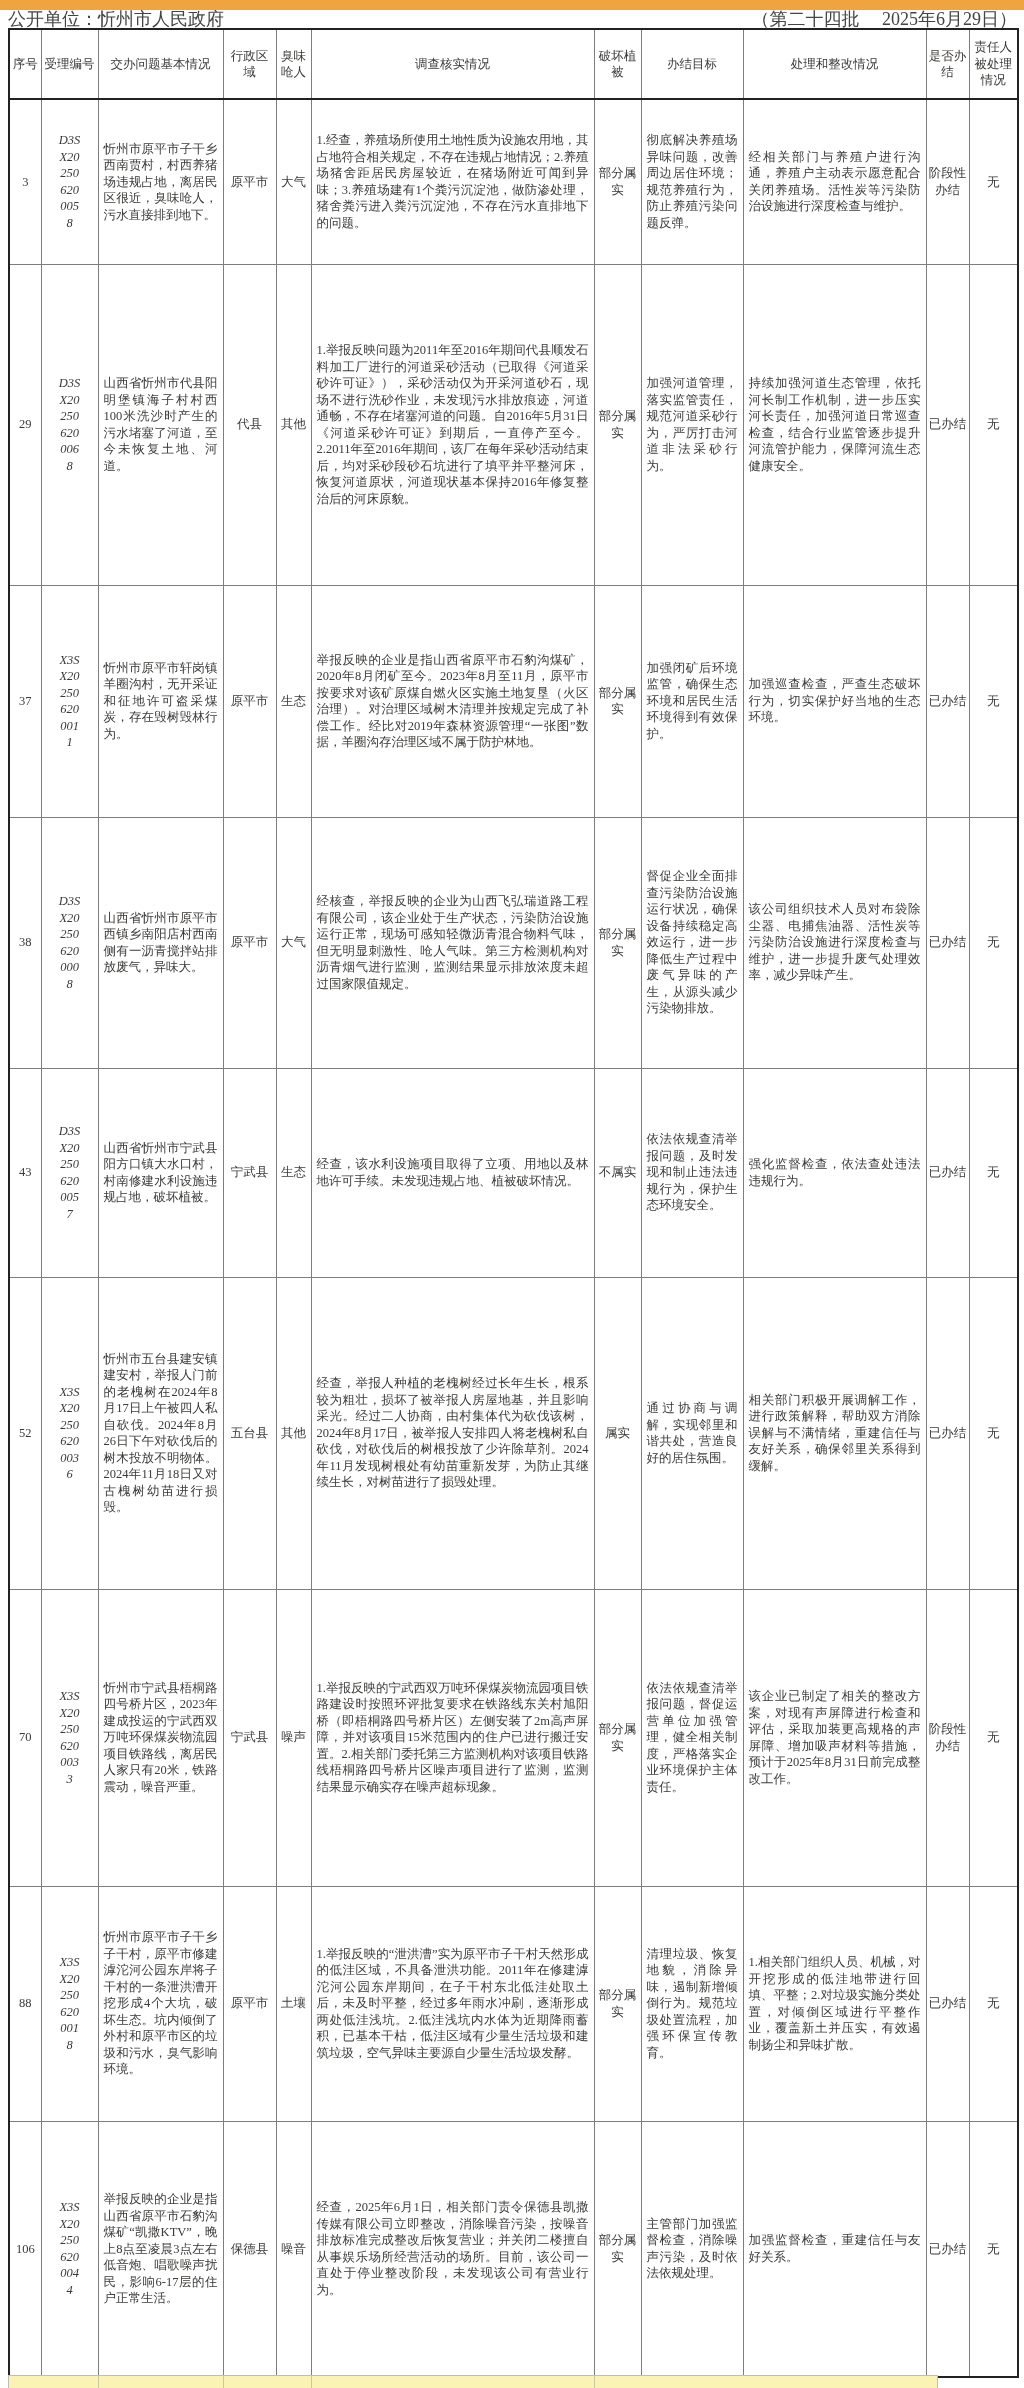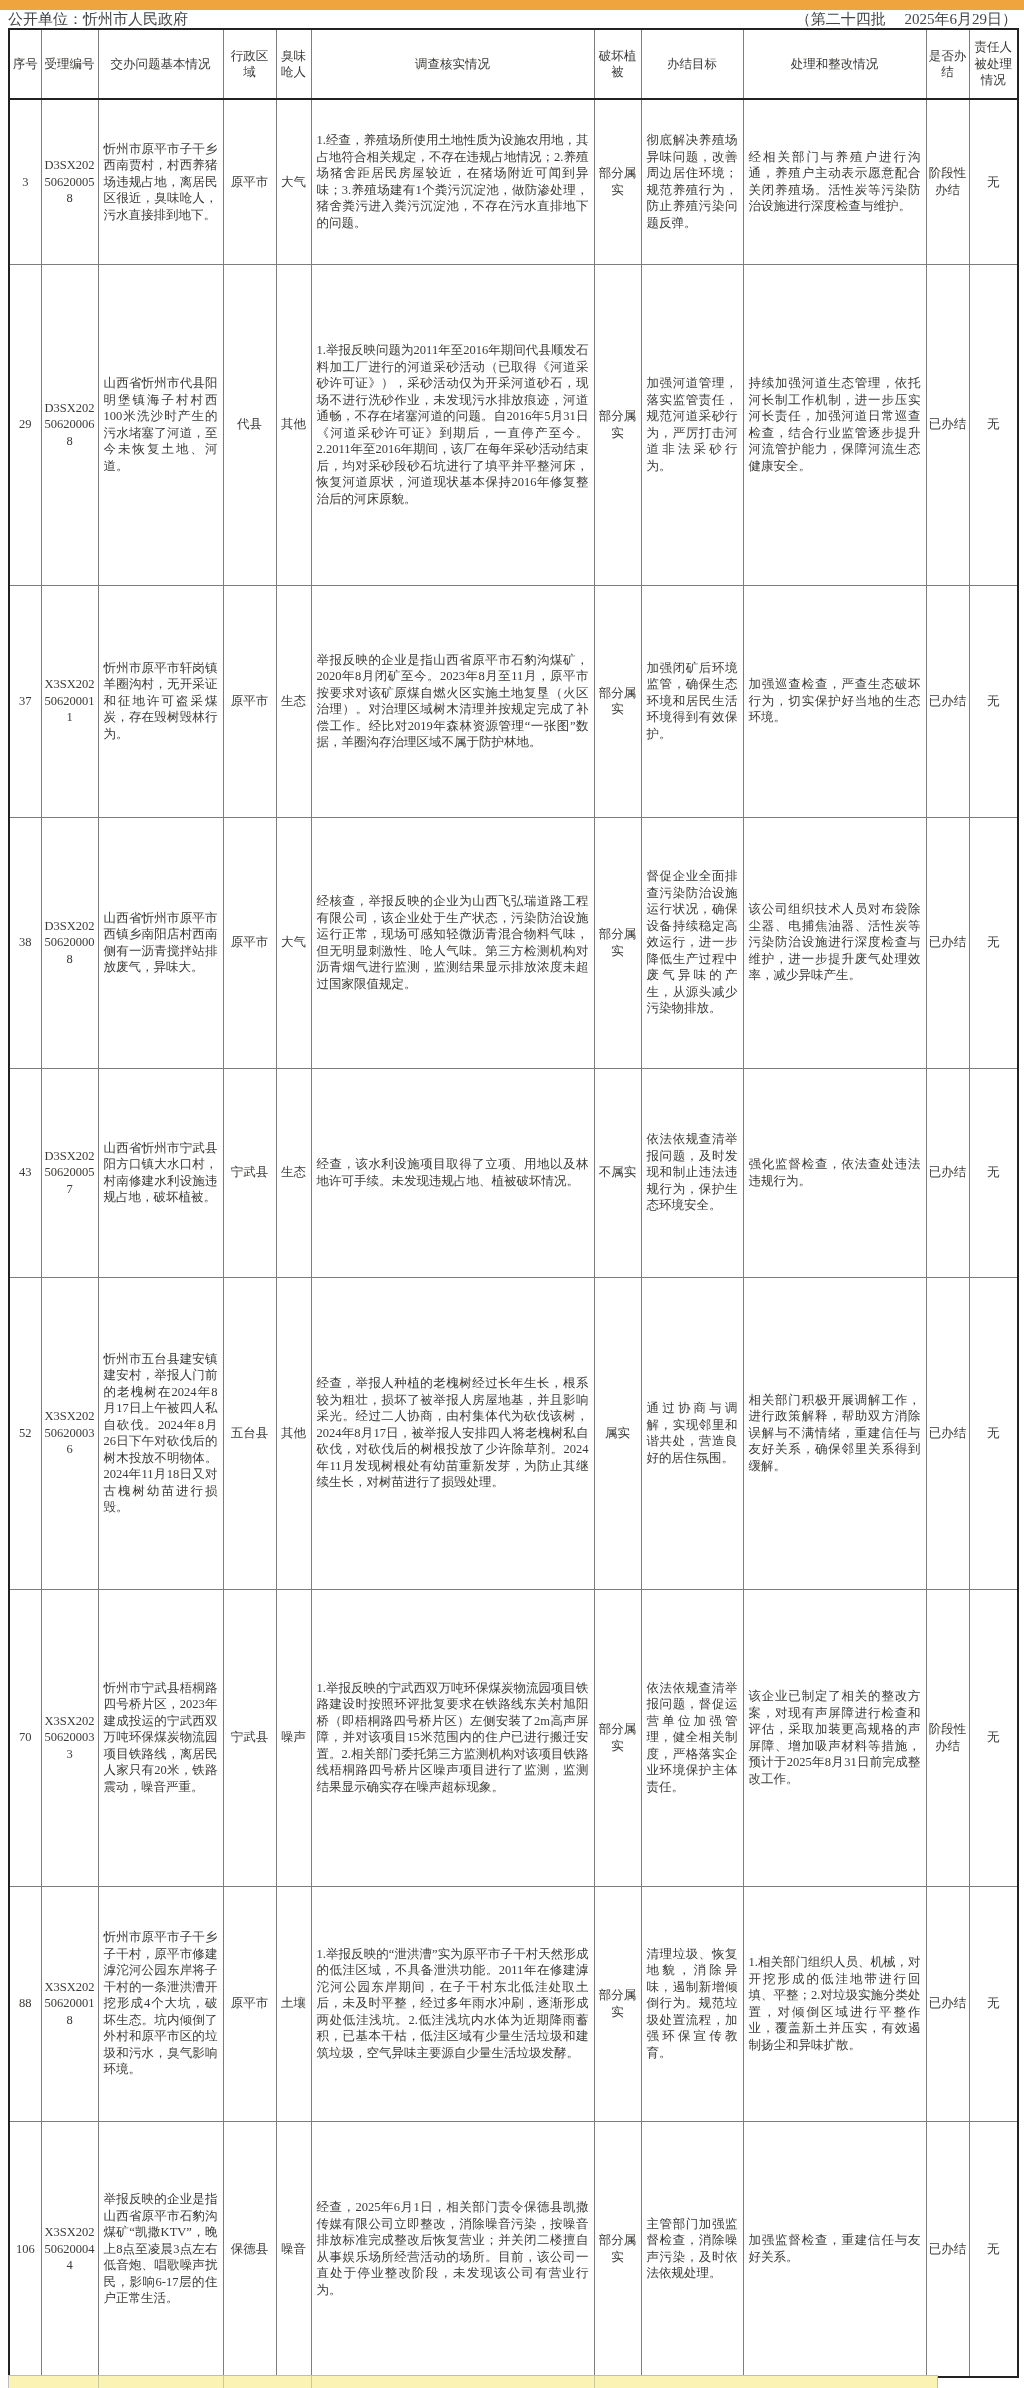--- a/index.html
+++ b/index.html
@@ -6,41 +6,41 @@
   html,body { background:#ffffff; }
   body {
     width:1024px; height:2388px; overflow:hidden; position:relative;
     font-family:"Liberation Serif","DejaVu Serif",serif;
     color:#3c3a38;
   }
   .top-strip { width:1024px; height:10px; background:#f0a43e; }
   .title-row {
     width:1009px; margin-left:8px; height:18px;
     display:flex; justify-content:space-between; align-items:center;
-    font-size:15px; color:#444;
+    font-size:18px; color:#444;
   }
   table.report {
     margin-left:8px; width:1009px;
     border-collapse:collapse; table-layout:fixed;
     border:2px solid #222;
   }
   .report th, .report td {
     border:1px solid #7d7d7d;
     vertical-align:middle;
     font-weight:normal;
     font-size:12.5px;
     line-height:1.32;
     color:#3c3a38;
     overflow:hidden;
   }
   .report thead tr { height:70px; border-bottom:2px solid #222; }
   .report tbody tr { border-top:1.5px solid #2a2a2a; }
   .c { text-align:center; padding:1px 2px; }
   .j { text-align:justify; padding:3px 5px; }
-  .no-cell { word-break:break-all; text-align:center; padding:1px 2px; line-height:1.35; }
+  .no-cell { word-break:break-all; text-align:center; padding:1px 16px; line-height:1.35;font-style:italic; }
   .bottom-strip {
     position:absolute; left:8px; bottom:0; height:13px; width:930px;
     background:#fbf3b4; border:1px solid #bdbdbd; border-bottom:none;
     background-image:
       linear-gradient(#c9c9a0,#c9c9a0),
       linear-gradient(#c9c9a0,#c9c9a0),
       linear-gradient(#c9c9a0,#c9c9a0),
       linear-gradient(#c9c9a0,#c9c9a0);
     background-repeat:no-repeat;
     background-size:1px 13px,1px 13px,1px 13px,1px 13px;

